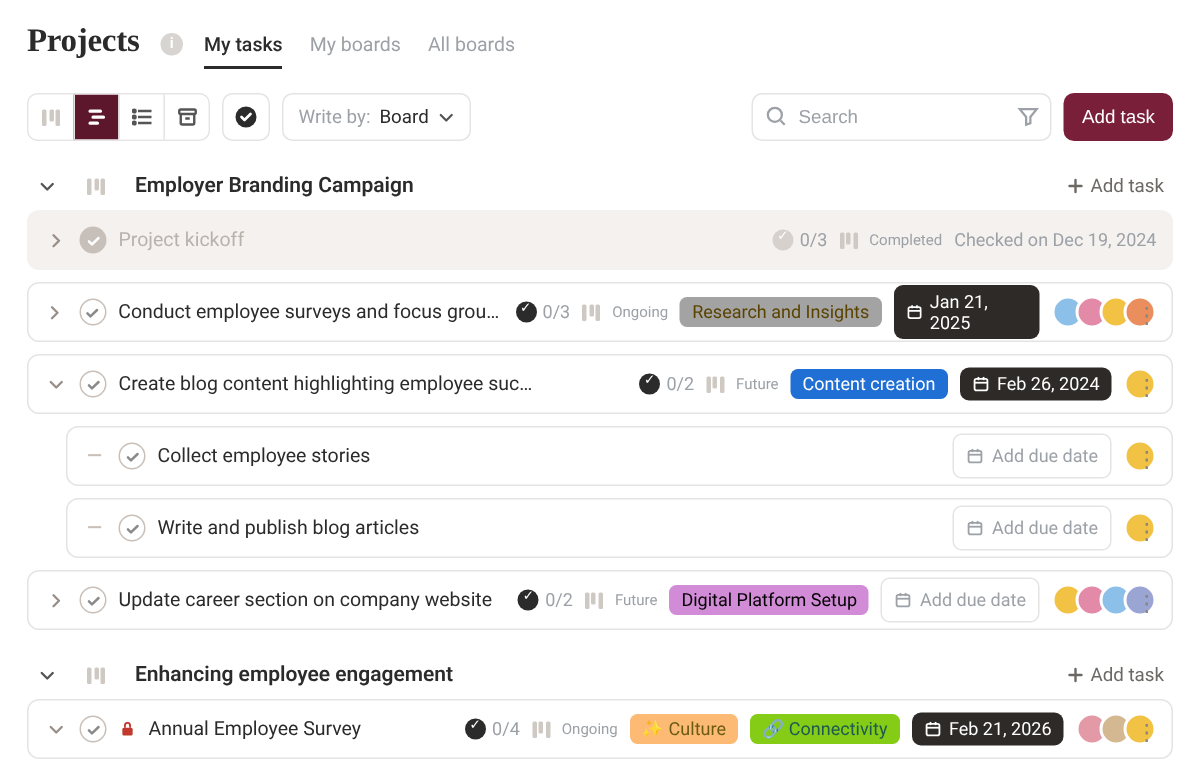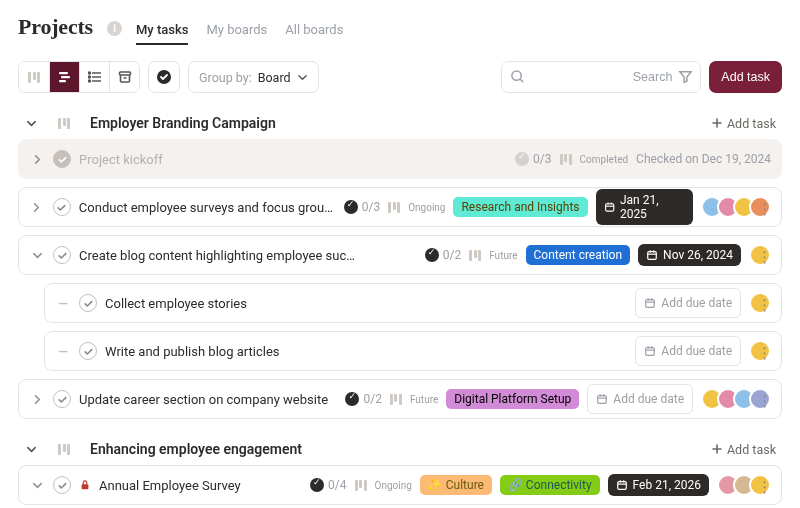--- a/index.html
+++ b/index.html
@@ -37,21 +37,21 @@
   .toolbar{display:flex;align-items:center;gap:8px;margin-top:16px;}
   .btn-group{display:flex;border:1px solid var(--border);border-radius:7px;overflow:hidden;}
   .icon-btn{width:30px;height:30px;display:flex;align-items:center;justify-content:center;background:#fff;cursor:pointer;}
   .icon-btn.sel{background:var(--primary-dk);color:#fff;}
   .icon-btn+.icon-btn{border-left:1px solid var(--border);}
   .solo-btn{width:32px;height:32px;border:1px solid var(--border);border-radius:7px;display:flex;align-items:center;justify-content:center;background:#fff;cursor:pointer;}
   .groupby{height:32px;border:1px solid var(--border);border-radius:7px;display:flex;align-items:center;gap:6px;padding:0 10px;background:#fff;cursor:pointer;font-size:12.5px;}
   .groupby .lbl{color:var(--muted);}
   .spacer{flex:1;}
   .search{position:relative;width:200px;}
-  .search input{width:100%;height:32px;border:1px solid var(--border);border-radius:7px;padding:0 28px 0 30px;font-size:12.5px;color:var(--text);text-align:right;}
+  .search input{width:100%;height:32px;border:1px solid var(--border);border-radius:7px;padding:0 28px 0 30px;font-size:12.5px;color:var(--text);}
   .search input::placeholder{color:var(--muted);}
   .search .sicon{position:absolute;left:9px;top:8px;color:var(--muted);}
   .search .ficon{position:absolute;right:8px;top:8px;color:var(--muted);}
   .add-task-btn{height:32px;border:none;border-radius:7px;padding:0 12px;background:var(--primary);color:#fff;font-size:12.5px;cursor:pointer;}
   
   .group-hd{display:flex;align-items:center;gap:20px;margin:22px 0 8px 0;padding:0 6px;}
   .chev{width:14px;display:inline-flex;justify-content:center;color:#555;cursor:pointer;}
   .group-title{font-weight:600;font-size:14px;}
   .group-hd .spacer{flex:1;}
   .add-task-link{display:flex;align-items:center;gap:4px;color:#6c6864;font-size:12.5px;cursor:pointer;}
@@ -140,21 +140,21 @@
           </svg>
       </span>
     </div>
     <span class="solo-btn">
       <svg width="16" height="16" viewBox="0 0 16 16">
           <circle cx="8" cy="8" r="7" fill="#2b2b2b"></circle>
           <path d="M5 8l2 2 4-4" stroke="#fff" stroke-width="1.8" fill="none" stroke-linecap="round" stroke-linejoin="round"></path>
         </svg>
     </span>
     <div class="groupby">
-      <span class="lbl">Group by:</span>
+      <span class="lbl">Write by:</span>
       <span>Board</span>
       <svg width="11" height="11" viewBox="0 0 12 12">
           <path d="M2 4l4 4 4-4" stroke="#555" stroke-width="1.6" fill="none" stroke-linecap="round" stroke-linejoin="round"></path>
         </svg>
     </div>
     <span class="spacer"></span>
     <div class="search">
       <span class="sicon">
         <svg width="15" height="15" viewBox="0 0 16 16" fill="none" stroke="currentColor" stroke-width="1.6">
             <circle cx="7" cy="7" r="5"></circle>
@@ -235,21 +235,21 @@
             <span class="subcount active">
               <span class="dot"></span>
               <span>0/3</span>
             </span>
             <span class="kanban">
               <span></span>
               <span></span>
               <span></span>
             </span>
             <span class="status">Ongoing</span>
-            <span class="tag" style="background:#5eead4;color:#5a4300">Research and Insights</span>
+            <span class="tag" style="background:#a3a3a3;color:#5a4300">Research and Insights</span>
             <span class="date-pill">
               <svg width="12" height="12" viewBox="0 0 14 14" fill="none" stroke="currentColor" stroke-width="1.4">
                 <rect x="2" y="3" width="10" height="9" rx="1.5"></rect>
                 <line x1="2" y1="6" x2="12" y2="6"></line>
                 <line x1="5" y1="1.5" x2="5" y2="4"></line>
                 <line x1="9" y1="1.5" x2="9" y2="4"></line>
               </svg>
               <span>Jan 21, 2025</span>
             </span>
             <span class="avatars">
@@ -285,21 +285,21 @@
             </span>
             <span class="status">Future</span>
             <span class="tag" style="background:#1f6fd4;color:#ffffff">Content creation</span>
             <span class="date-pill">
               <svg width="12" height="12" viewBox="0 0 14 14" fill="none" stroke="currentColor" stroke-width="1.4">
                 <rect x="2" y="3" width="10" height="9" rx="1.5"></rect>
                 <line x1="2" y1="6" x2="12" y2="6"></line>
                 <line x1="5" y1="1.5" x2="5" y2="4"></line>
                 <line x1="9" y1="1.5" x2="9" y2="4"></line>
               </svg>
-              <span>Nov 26, 2024</span>
+              <span>Feb 26, 2024</span>
             </span>
             <span class="avatars">
               <span class="av" style="background:#f2c244"></span>
             </span>
           </div>
           <span class="menu-dots">⋮</span>
         </div>
         <div class="row sub">
           <span class="sub-dash">—</span>
           <span class="check">

